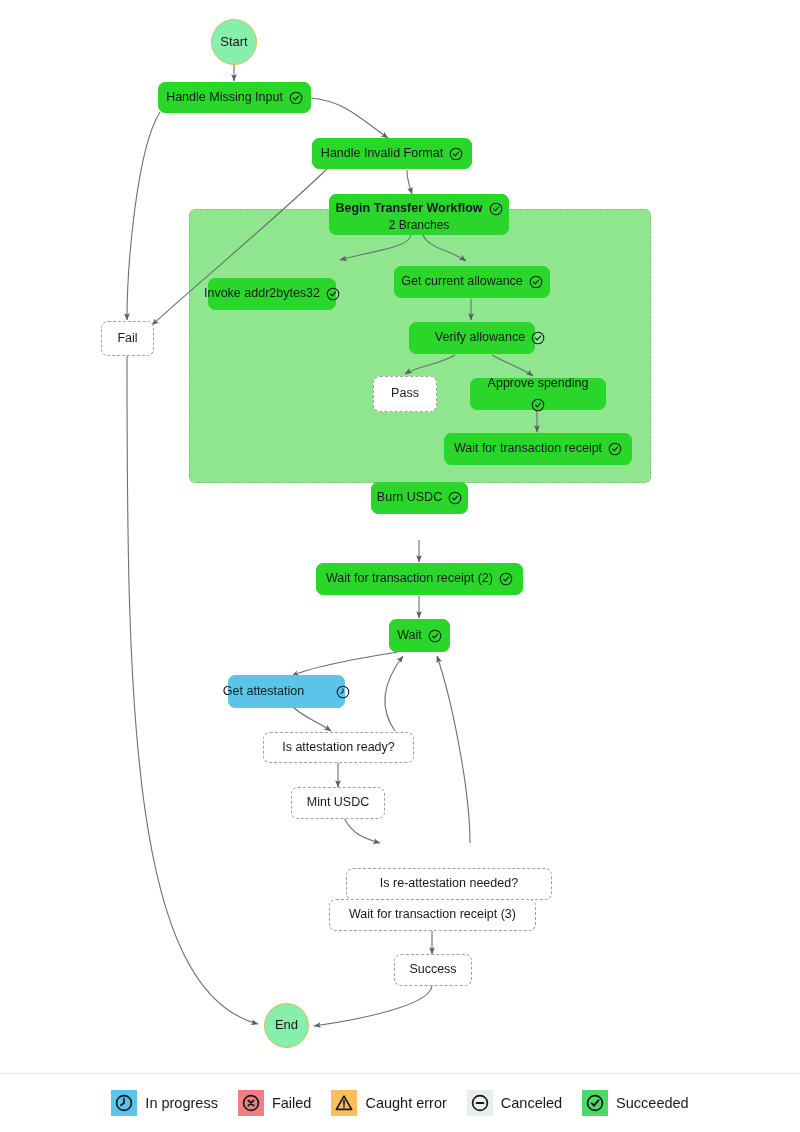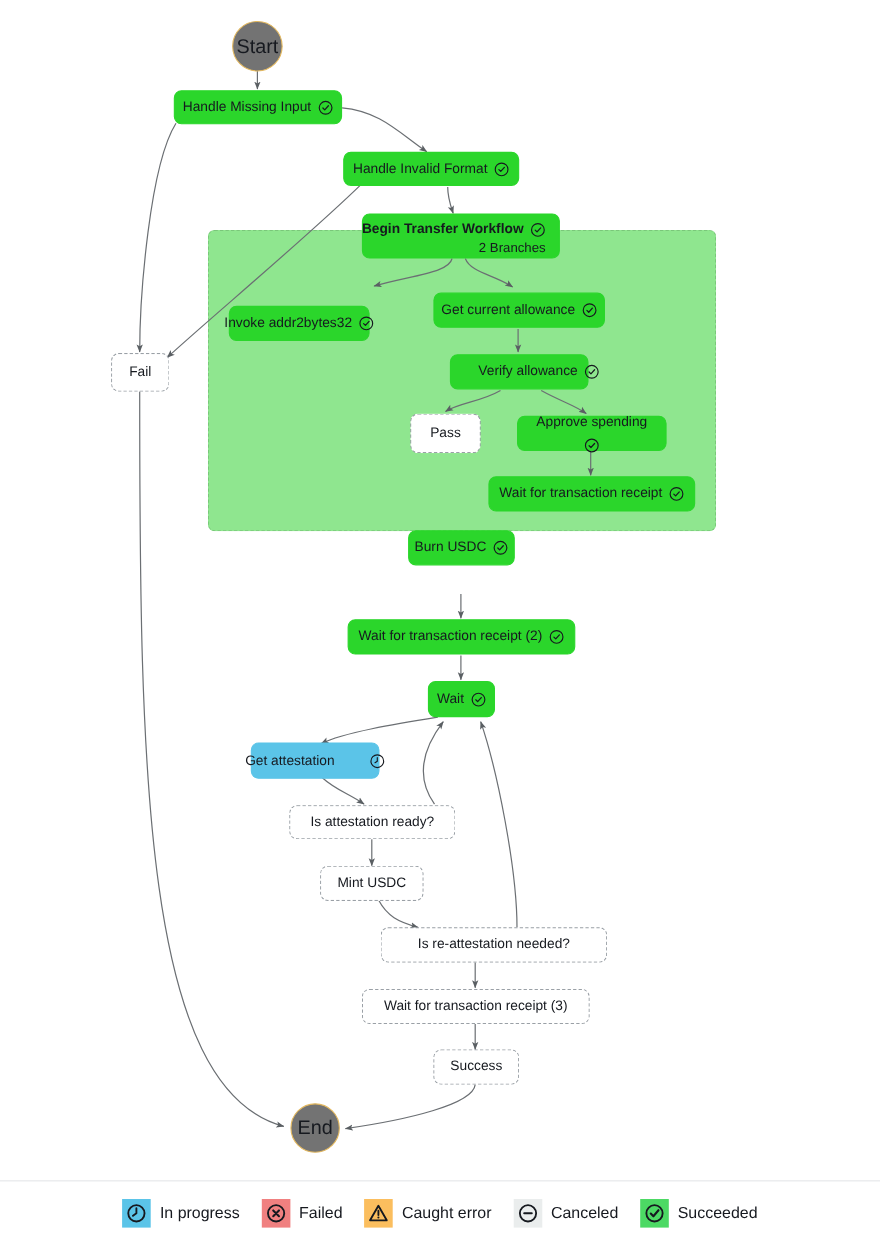--- a/index.html
+++ b/index.html
@@ -51,24 +51,24 @@
   }
   .node.pending {
     background: #ffffff;
     border: 1.4px dashed #9aa0a6;
   }
   .node.plain-white {
     background: #ffffff;
     border: 1.4px dashed #9aa0a6;
   }
   .node.terminal {
-    background: #737373;
+    background: #86efac;
     border: 1px solid #e3b85f;
     border-radius: 50%;
-    font-size: 18px;
+    font-size: 13px;
   }
   .node.twoline {
     flex-direction: column;
     gap: 1px;
     padding-top: 5px;
   }
   .node.twoline .row1 {
     display: flex; align-items: center; gap: 6px;
     font-weight: bold;
   }
@@ -159,21 +159,21 @@
   <div class="node succeeded" style="left:312px; top:138px; width:160px; height:31px;">
     <span class="lbl">Handle Invalid Format</span>
     <span class="ico">
       <svg width="14" height="14" viewBox="0 0 16 16">
           <circle cx="8" cy="8" r="6.6" fill="none" stroke="#16191f" stroke-width="1.2"></circle>
           <path d="M5.2 8.2 L7.1 10.1 L10.9 5.9" fill="none" stroke="#16191f" stroke-width="1.3" stroke-linecap="round" stroke-linejoin="round"></path>
         </svg>
     </span>
   </div>
 
-  <div class="node succeeded twoline" style="left:329px; top:194px; width:180px; height:41px;align-items:flex-end;">
+  <div class="node succeeded twoline" style="left:329px; top:194px; width:180px; height:41px;">
     <span class="row1">
       <span class="lbl">Begin Transfer Workflow</span>
       <span class="ico">
         <svg width="14" height="14" viewBox="0 0 16 16">
             <circle cx="8" cy="8" r="6.6" fill="none" stroke="#16191f" stroke-width="1.2"></circle>
             <path d="M5.2 8.2 L7.1 10.1 L10.9 5.9" fill="none" stroke="#16191f" stroke-width="1.3" stroke-linecap="round" stroke-linejoin="round"></path>
           </svg>
       </span>
     </span>
     <span class="row2">2 Branches</span>
@@ -278,21 +278,21 @@
   </div>
 
   <div class="node pending" style="left:263px; top:732px; width:151px; height:31px;">
     <span class="lbl">Is attestation ready?</span>
   </div>
 
   <div class="node pending" style="left:291px; top:787px; width:94px; height:32px;">
     <span class="lbl">Mint USDC</span>
   </div>
 
-  <div class="node pending" style="left:346px; top:843px; width:206px; height:32px;">
+  <div class="node pending" style="left:346px; top:868px; width:206px; height:32px;">
     <span class="lbl">Is re-attestation needed?</span>
   </div>
 
   <div class="node pending" style="left:329px; top:899px; width:207px; height:32px;">
     <span class="lbl">Wait for transaction receipt (3)</span>
   </div>
 
   <div class="node pending" style="left:394px; top:954px; width:78px; height:32px;">
     <span class="lbl">Success</span>
   </div>

